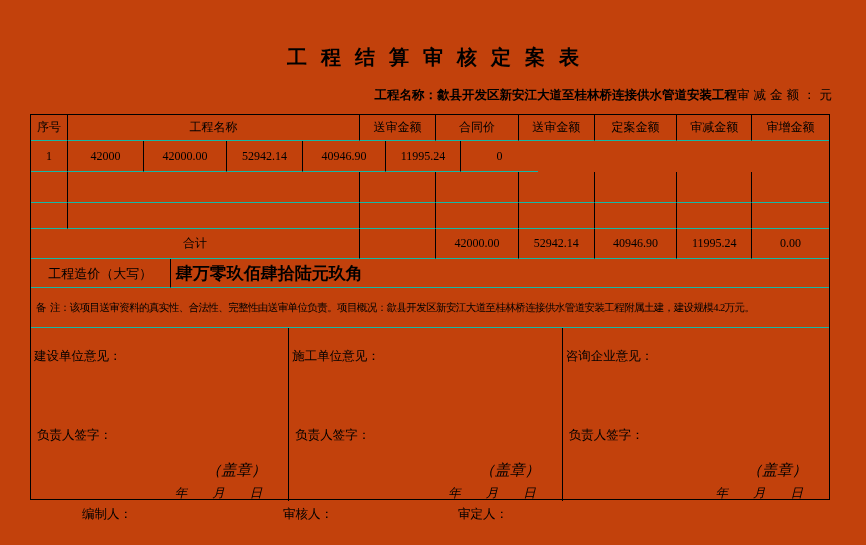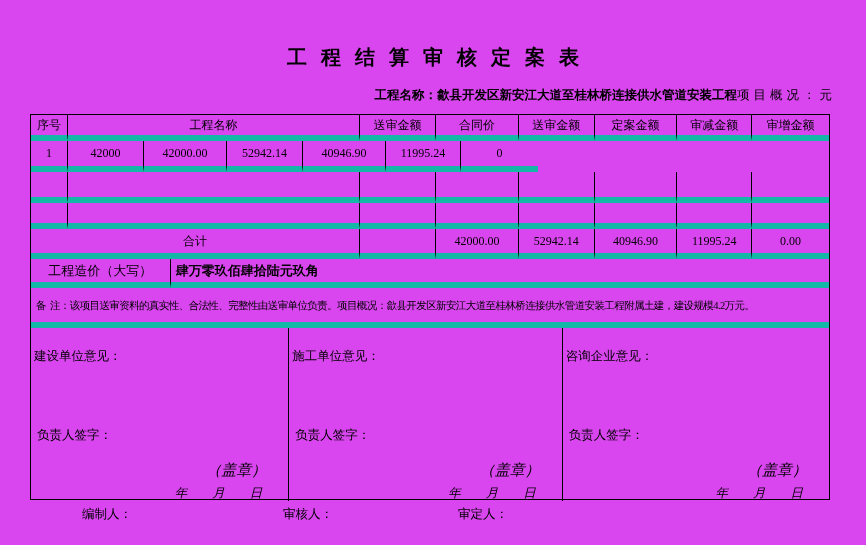--- a/index.html
+++ b/index.html
@@ -1,53 +1,53 @@
 <!DOCTYPE html>
 <html><head>
 <meta charset="utf-8">
 <style>
   * { margin:0; padding:0; box-sizing:border-box; }
   html,body { background:#e8e8e8; }
   .page {
-    position:relative; width:866px; height:545px; background:#d946ef;
+    position:relative; width:866px; height:545px; background:#c2410c;
     font-family:"Liberation Serif", serif; color:#000; overflow:hidden;
   }
   .title {
     position:absolute; top:44px; left:0; right:0; text-align:center;
     font-size:20px; font-weight:bold; letter-spacing:14px; padding-left:14px;
   }
   .meta {
     position:absolute; top:87px; left:30px; width:800px;
     display:flex; justify-content:flex-end; align-items:flex-end;
   }
   .project-name { font-size:12.5px; font-weight:bold; }
   .unit-label { font-size:12.5px; letter-spacing:4px; white-space:nowrap; margin-right:-6px; }
 
   .tbl {
     position:absolute; left:30px; top:114px; width:800px; height:386px;
     border:1px solid #000; font-size:12px;
   }
   .trow { display:flex; width:100%; }
   .cell {
-    border-right:1px solid #000; border-bottom:6px solid #14b8a6;
+    border-right:1px solid #000; border-bottom:1px solid #14b8a6;
     display:flex; align-items:center; justify-content:center;
     text-align:center; overflow:hidden; line-height:15px;
   }
   .cell:last-child { border-right:none; }
   .c0{width:37px;} .c1{width:293px;} .c2{width:76px;} .c3{width:83px;}
   .c4{width:76px;} .c5{width:83px;} .c6{width:75px;} .c7{width:77px;}
   .cmerge{width:330px;}
   .h26{height:26px;} .h31{height:31px;} .h30{height:30px;} .h29{height:29px;}
   .h40{height:40px;} .h173{height:173px;}
   .name-cell{ padding:0 4px; }
 
   .cost-label{ width:140px; font-size:13px; }
   .cost-value{
     width:660px; justify-content:flex-start; padding-left:5px;
-    font-weight:bold; font-size:13px;
+    font-weight:bold; font-size:17px;
   }
   .note-cell{
     width:800px; justify-content:flex-start; text-align:left;
     padding:0 5px; font-size:10.5px; letter-spacing:-0.6px; white-space:pre-wrap;
   }
   .op-box{
     flex-direction:column; align-items:stretch; justify-content:flex-end;
     text-align:left; border-bottom:none; padding:3px 0 0 0;
   }
   .op1{width:259px;} .op2{width:274px;} .op3{width:267px;}
@@ -61,21 +61,21 @@
 </style>
 </head>
 <body>
 
 <div class="page">
 
   <div class="title">工程结算审核定案表</div>
 
   <div class="meta">
     <span class="project-name">工程名称：歙县开发区新安江大道至桂林桥连接供水管道安装工程</span>
-    <span class="unit-label">项目概况：元</span>
+    <span class="unit-label">审减金额：元</span>
   </div>
 
   <div class="tbl">
 
     <div class="trow h26">
       <div class="cell c0">序号</div>
       <div class="cell c1">工程名称</div>
       <div class="cell c2">送审金额</div>
       <div class="cell c3">合同价</div>
       <div class="cell c4">送审金额</div>

